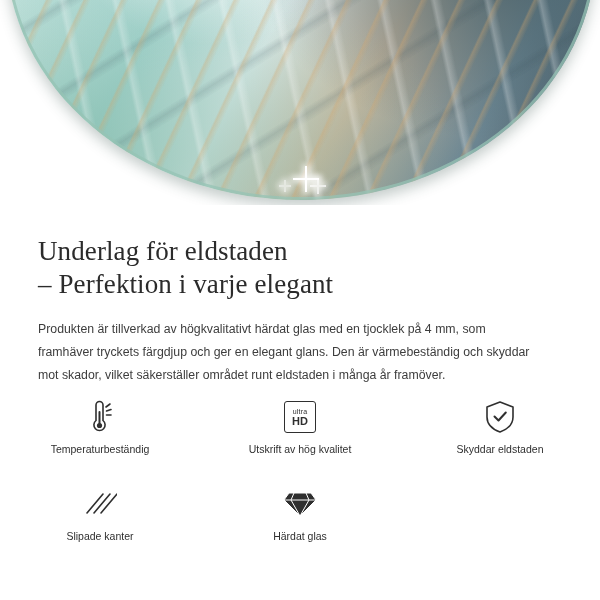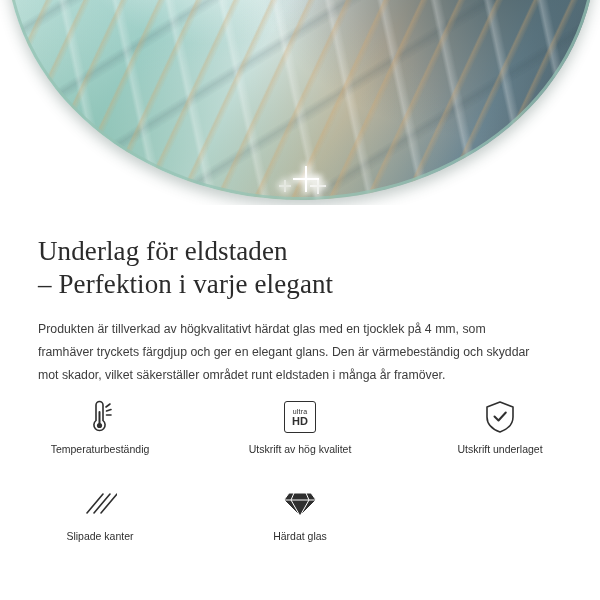--- a/index.html
+++ b/index.html
@@ -223,21 +223,21 @@
       <div class="feature-label">Utskrift av hög kvalitet</div>
     </div>
 
     <div class="feature">
       <div class="feature-icon">
         <svg width="32" height="36" viewBox="0 0 32 36" fill="none" stroke="#2f2f2f" stroke-width="1.6" stroke-linejoin="round">
           <path d="M16 3 L29 8 V18 C29 25.5 23 30.5 16 33 C9 30.5 3 25.5 3 18 V8 Z"></path>
           <polyline points="10.5,17.5 14.5,21.5 21.8,13.5" stroke-width="2" stroke-linecap="round"></polyline>
         </svg>
       </div>
-      <div class="feature-label">Utskrift underlaget</div>
+      <div class="feature-label">Skyddar eldstaden</div>
     </div>
 
     <div class="feature">
       <div class="feature-icon">
         <svg width="34" height="30" viewBox="0 0 34 30" fill="none" stroke="#2f2f2f" stroke-width="1.6" stroke-linecap="round">
           <line x1="4" y1="24" x2="20" y2="5"></line>
           <line x1="11" y1="24" x2="27" y2="5"></line>
           <line x1="18" y1="24" x2="34" y2="5"></line>
         </svg>
       </div>

